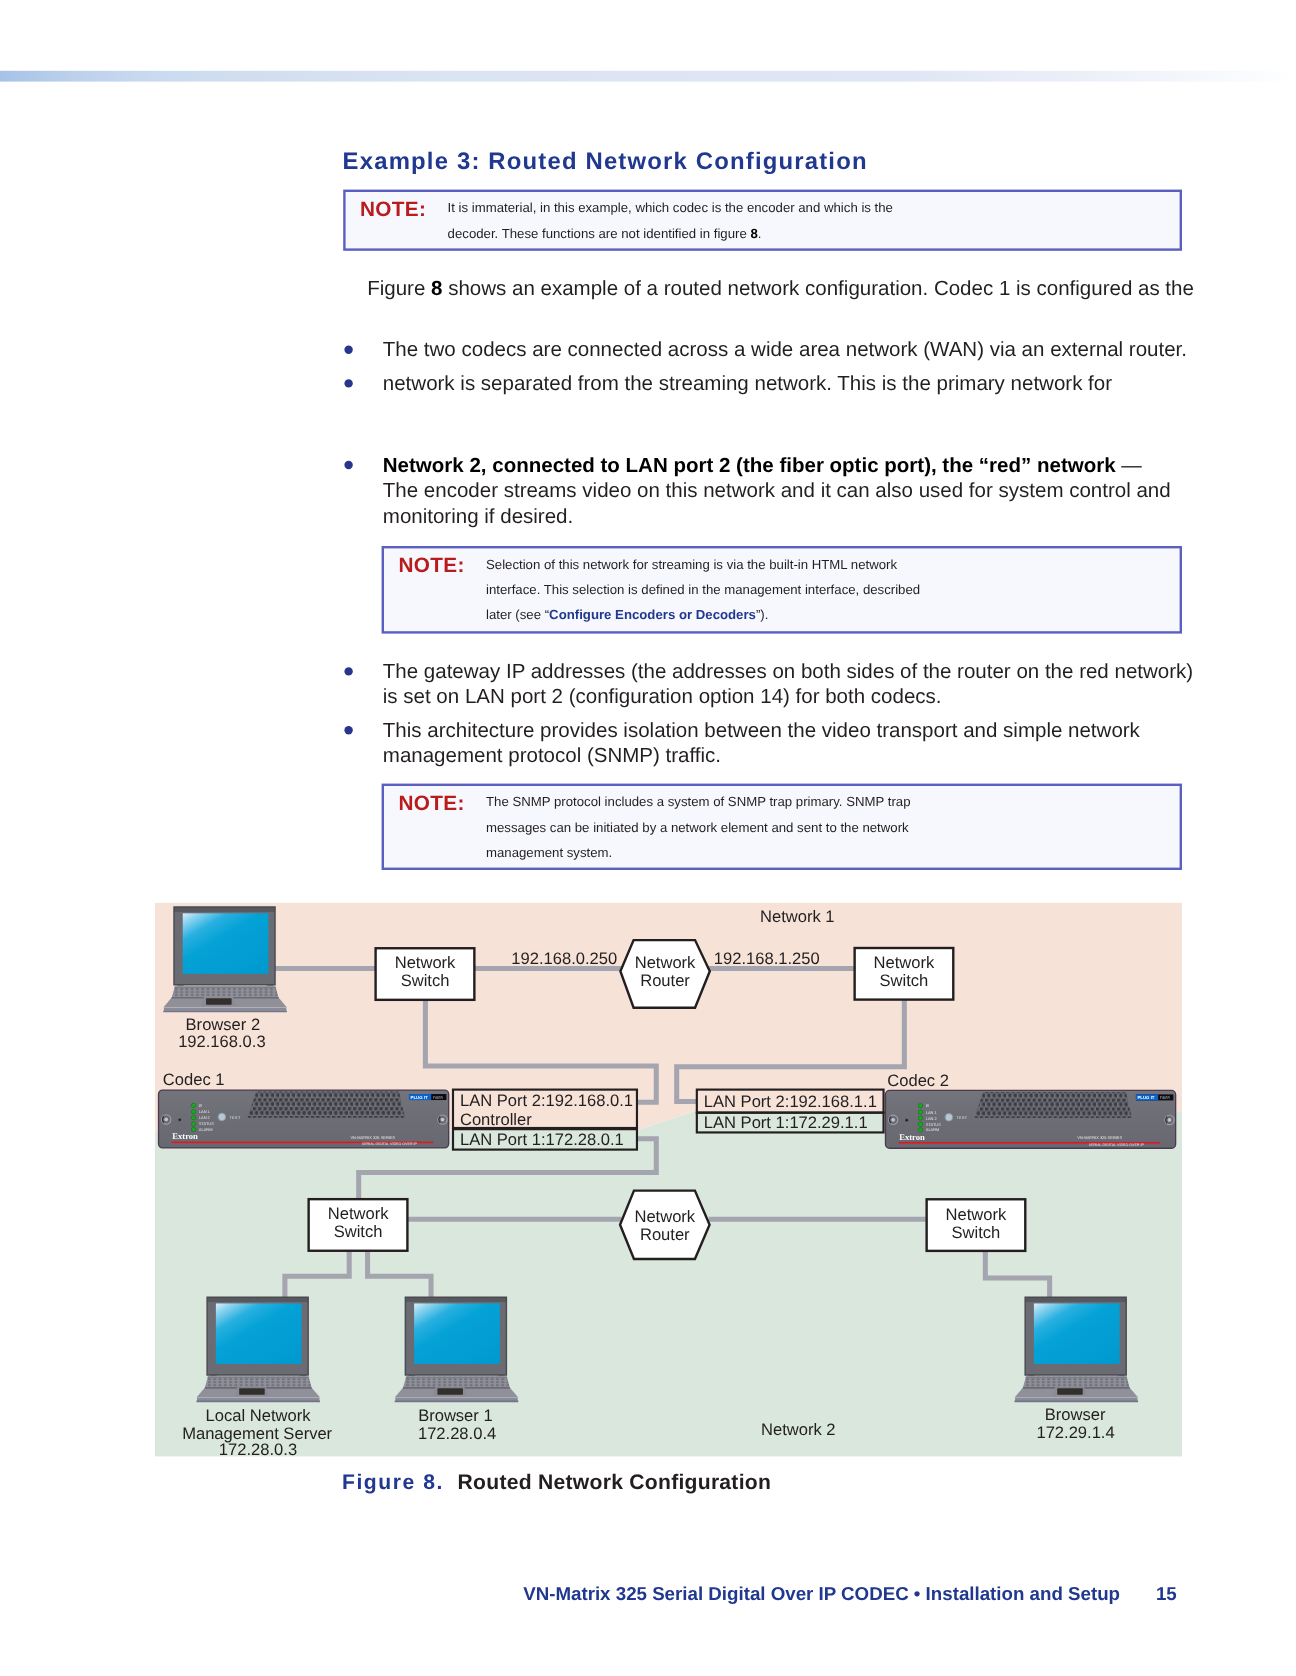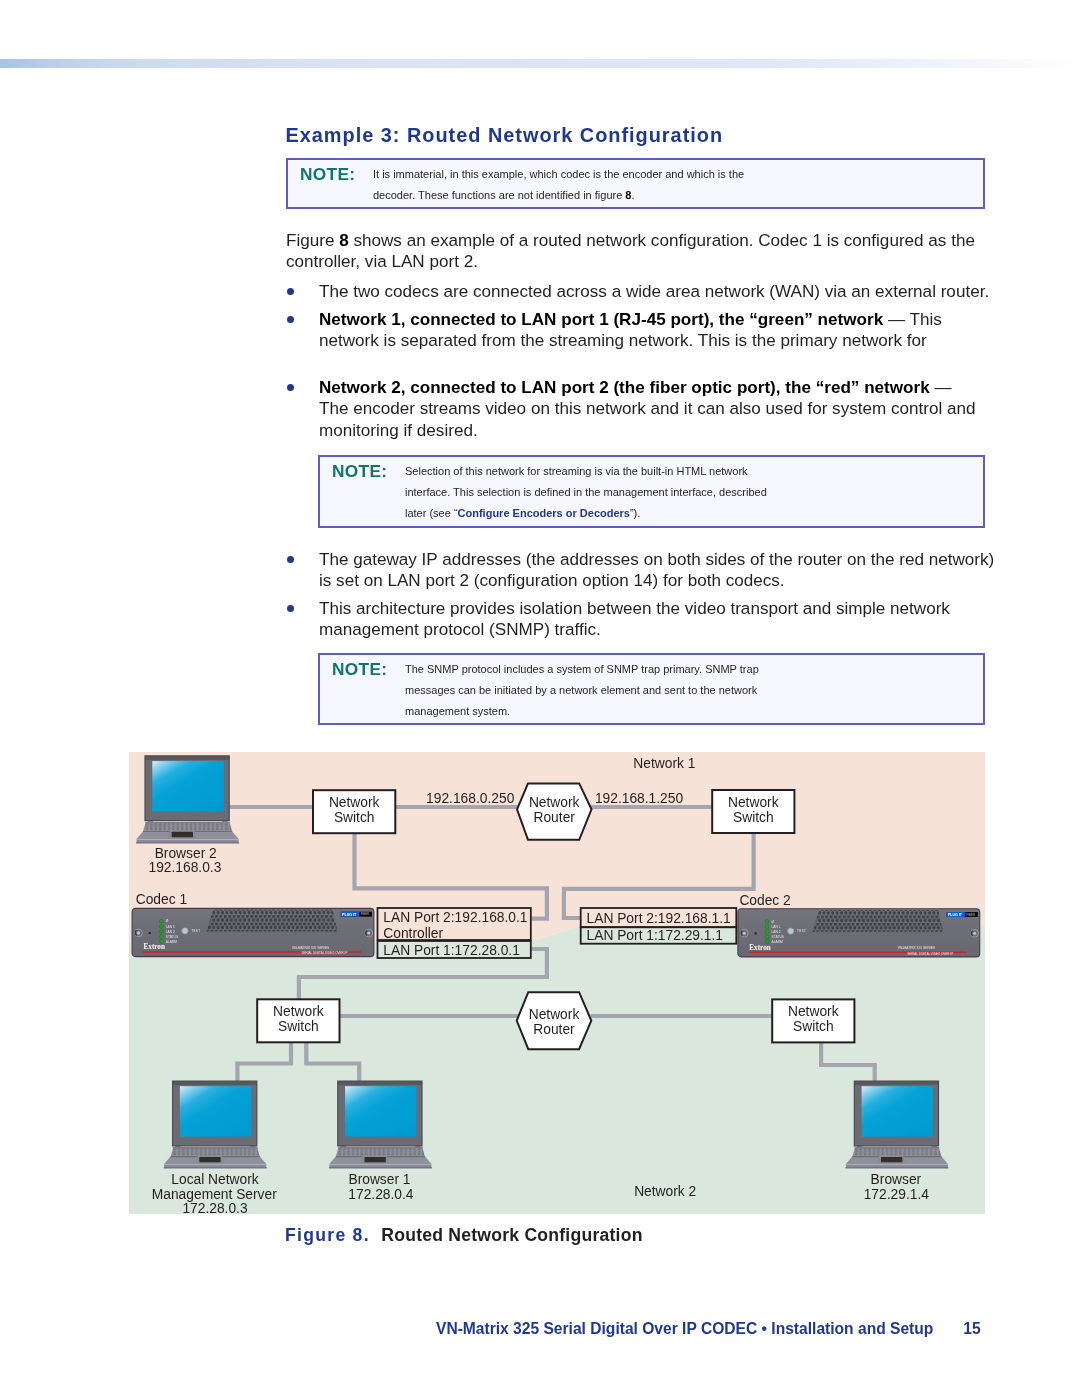--- a/index.html
+++ b/index.html
@@ -8,27 +8,27 @@
        -webkit-font-smoothing:antialiased;overflow:hidden;position:relative;}
   .page{position:absolute;left:0;top:0;width:1080px;height:983px;}
 
   
   .topbar{position:absolute;left:0;top:59px;width:1080px;height:8.6px;
     background:linear-gradient(90deg,#a5c3e6 0%,#b2cae9 3%,#bdd0ec 5.7%,#c4d6ee 9%,#cbdcf0 13%,#d1def0 19%,#d5e0f0 25%,#d9e2f2 30%,#dbe4f3 35%,#dce4f3 44%,#dde4f3 50%,#dee5f4 64%,#e0e6f5 70%,#e6ebf7 77%,#ebeff8 83%,#f2f5fb 90%,#fafcfe 97%,#ffffff 100%);}
 
   
   .h1{position:absolute;left:285.5px;top:124px;font-size:19.9px;font-weight:bold;color:#20388f;
       letter-spacing:0.99px;white-space:nowrap;}
-  .body-text{position:absolute;color:#231f20;font-size:17.1px;line-height:21.3px;}
+  .body-text{position:absolute;color:#231f20;font-size:17.1px;line-height:21.3px;margin-left:20px;}
   .body-text .ln{white-space:nowrap;}
   .body-text b{font-weight:bold;color:#000;}
 
   
   .note{position:absolute;border:2.2px solid #5a5fc0;background:#f7f8fd;box-sizing:border-box;}
-  .note .lbl{position:absolute;left:12px;top:3.5px;font-size:17.3px;font-weight:bold;color:#0f766e;letter-spacing:0.3px;}
+  .note .lbl{position:absolute;left:12px;top:3.5px;font-size:17.3px;font-weight:bold;color:#b91c1c;letter-spacing:0.3px;}
   .note .txt{position:absolute;left:85px;top:3.5px;font-size:11px;line-height:21.3px;color:#231f20;}
   .note .txt .ln{white-space:nowrap;display:block;}
   .note .txt b{font-weight:bold;color:#000;}
   .note .txt .lnk{font-weight:bold;color:#20388f;}
 
   
   .bul{position:absolute;color:#20388f;font-size:17.1px;line-height:21.3px;}
   .bul .dot{position:absolute;left:-1px;top:6.5px;width:7.2px;height:7.2px;border-radius:50%;background:#27368c;}
   .bul .bt{display:block;margin-left:31px;color:#231f20;}
   .bul .bt .ln{white-space:nowrap;display:block;}
@@ -57,34 +57,32 @@
   <div class="note" data-name="note-box-1" style="left:286px;top:158px;width:699px;height:51px;">
     <div class="lbl" data-name="note-label">NOTE:</div>
     <div class="txt" data-name="note-text">
       <span class="ln" data-name="note-line">It is immaterial, in this example, which codec is the encoder and which is the</span>
       <span class="ln" data-name="note-line"><span data-name="note-line-pre">decoder. These functions are not identified in figure </span><b data-name="note-line-bold">8</b><span data-name="note-line-post">.</span></span>
     </div>
   </div>
 
   <div class="body-text" data-name="intro-paragraph" style="left:286px;top:230px;">
     <div class="ln" data-name="intro-line-1"><span data-name="intro-prefix">Figure </span><b data-name="intro-figure-number">8</b><span data-name="intro-rest"> shows an example of a routed network configuration. Codec 1 is configured as the</span></div>
-    <div class="ln" data-name="intro-line-2">controller, via LAN port 2.</div>
   </div>
 
   <div class="bul" data-name="bullet-item-1" style="left:288px;top:281px;">
     <span class="dot" data-name="bullet-dot"></span>
     <span class="bt" data-name="bullet-text">
       <span class="ln" data-name="bullet-line">The two codecs are connected across a wide area network (WAN) via an external router.</span>
     </span>
   </div>
 
   <div class="bul" data-name="bullet-item-2" style="left:288px;top:309px;">
     <span class="dot" data-name="bullet-dot"></span>
     <span class="bt" data-name="bullet-text">
-      <span class="ln" data-name="bullet-line"><b data-name="bullet-bold">Network 1, connected to LAN port 1 (RJ-45 port), the “green” network</b><span data-name="bullet-bold-tail"> — This</span></span>
       <span class="ln" data-name="bullet-line">network is separated from the streaming network. This is the primary network for</span>
     </span>
   </div>
 
   <div class="bul" data-name="bullet-item-3" style="left:288px;top:377px;">
     <span class="dot" data-name="bullet-dot"></span>
     <span class="bt" data-name="bullet-text">
       <span class="ln" data-name="bullet-line"><b data-name="bullet-bold">Network 2, connected to LAN port 2 (the fiber optic port), the “red” network</b><span data-name="bullet-bold-tail"> —</span></span>
       <span class="ln" data-name="bullet-line">The encoder streams video on this network and it can also used for system control and</span>
       <span class="ln" data-name="bullet-line">monitoring if desired.</span>

